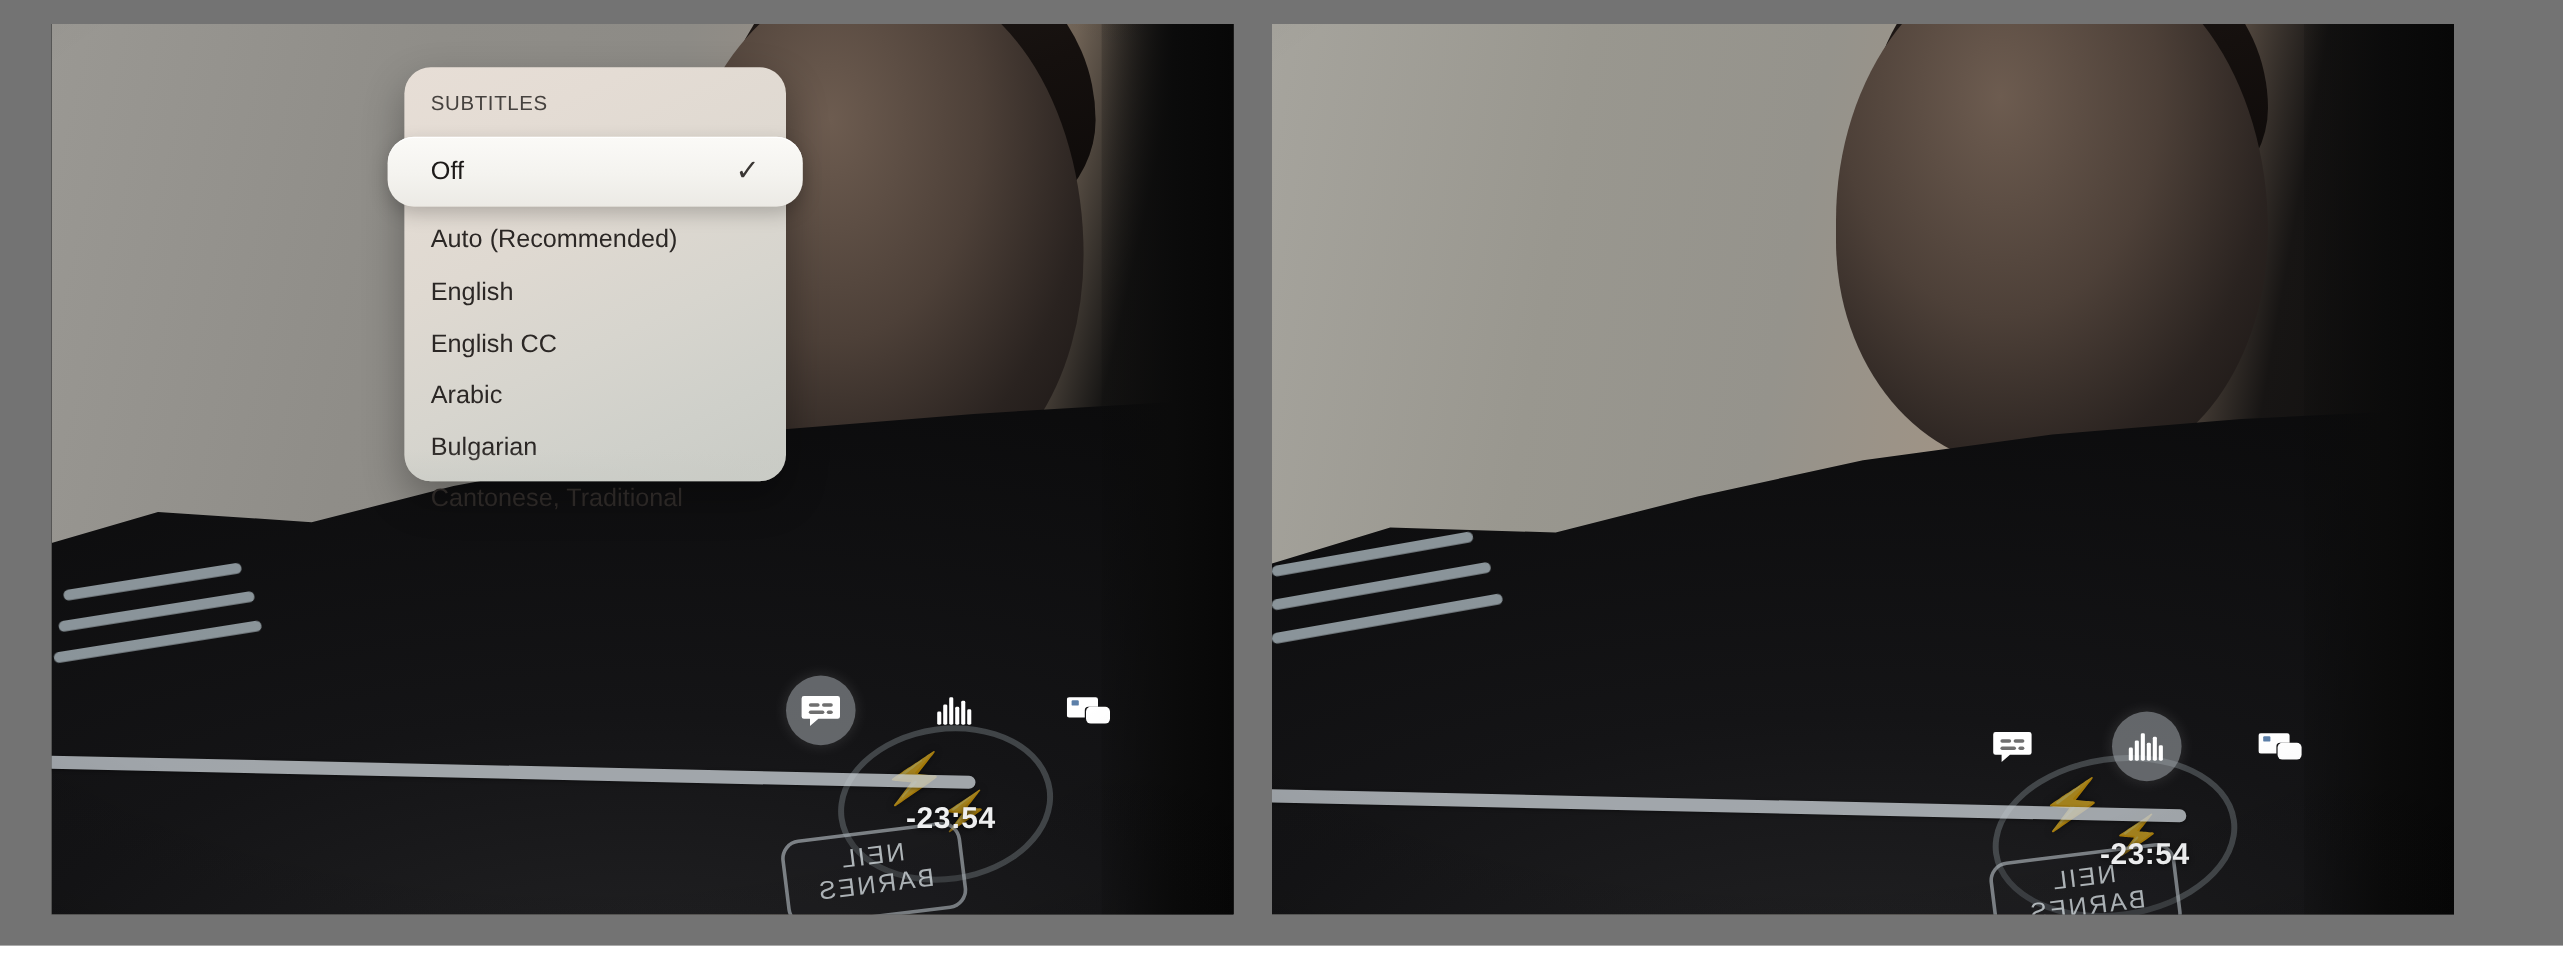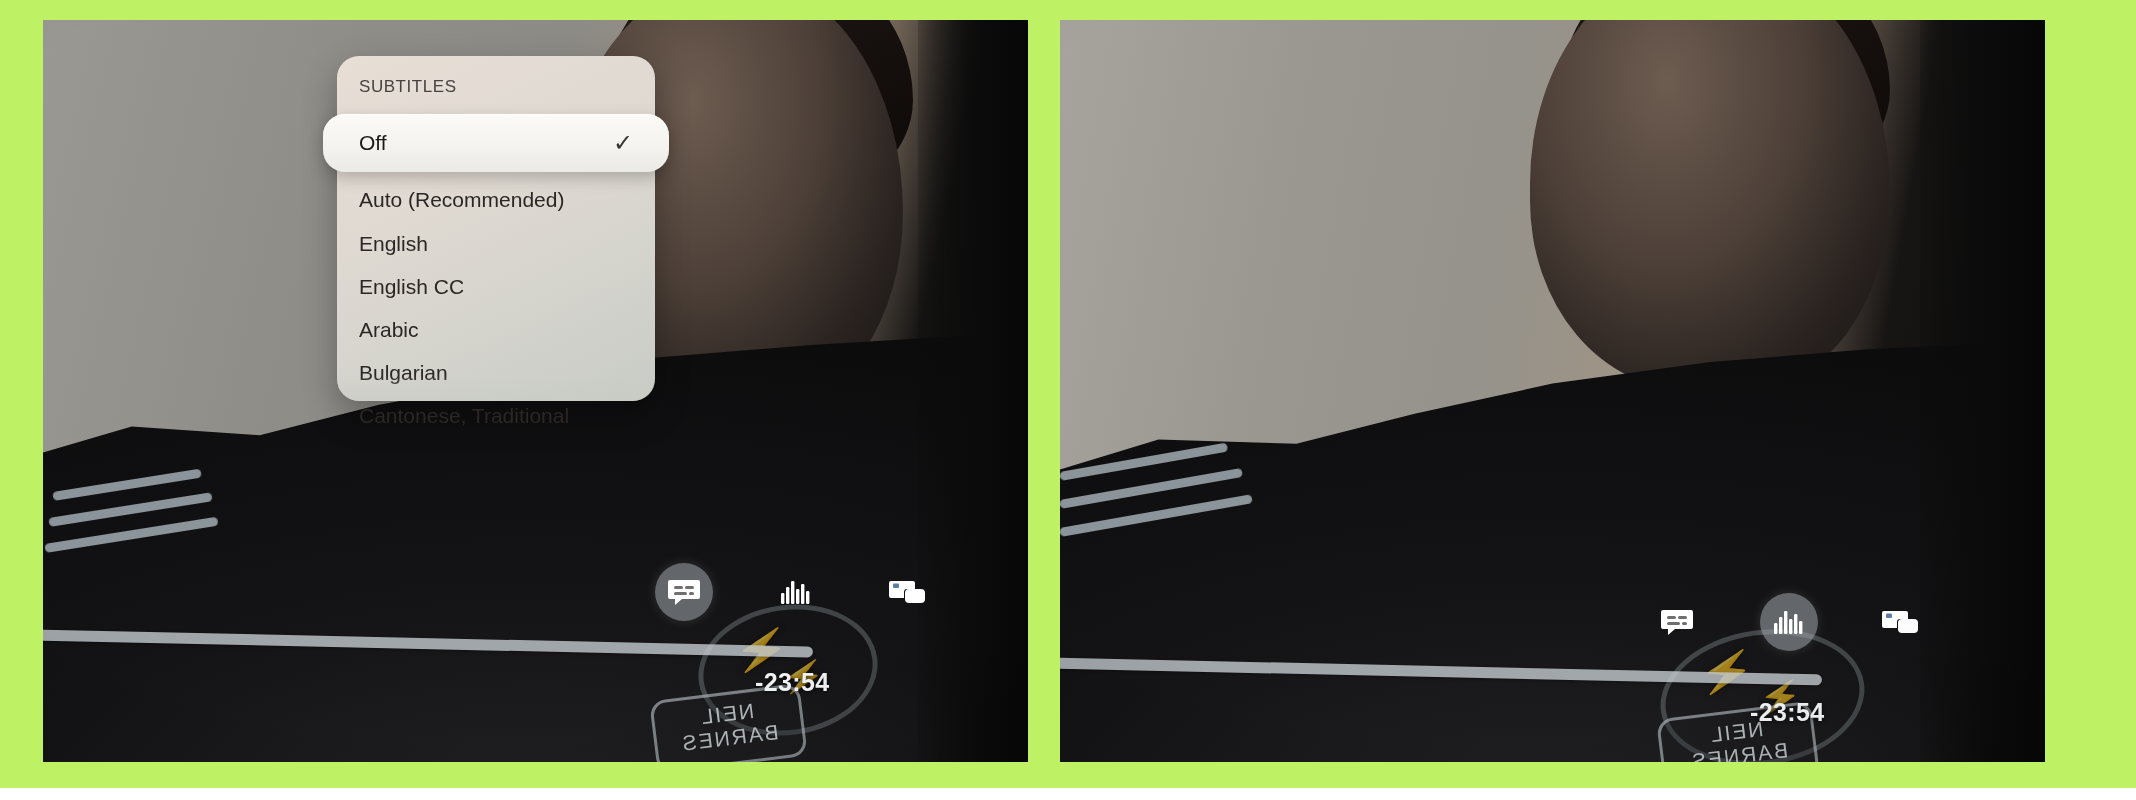--- a/index.html
+++ b/index.html
@@ -10,21 +10,21 @@
     width: 2136px;
     height: 800px;
     overflow: hidden;
     font-family: "Liberation Sans", sans-serif;
   }
 
   .page {
     position: relative;
     width: 2136px;
     height: 788px;
-    background: #bef264;
+    background: #737373;
   }
 
   
   .photo {
     position: absolute;
     top: 20px;
     height: 742px;
     overflow: hidden;
     background: #0a0a0a;
   }

